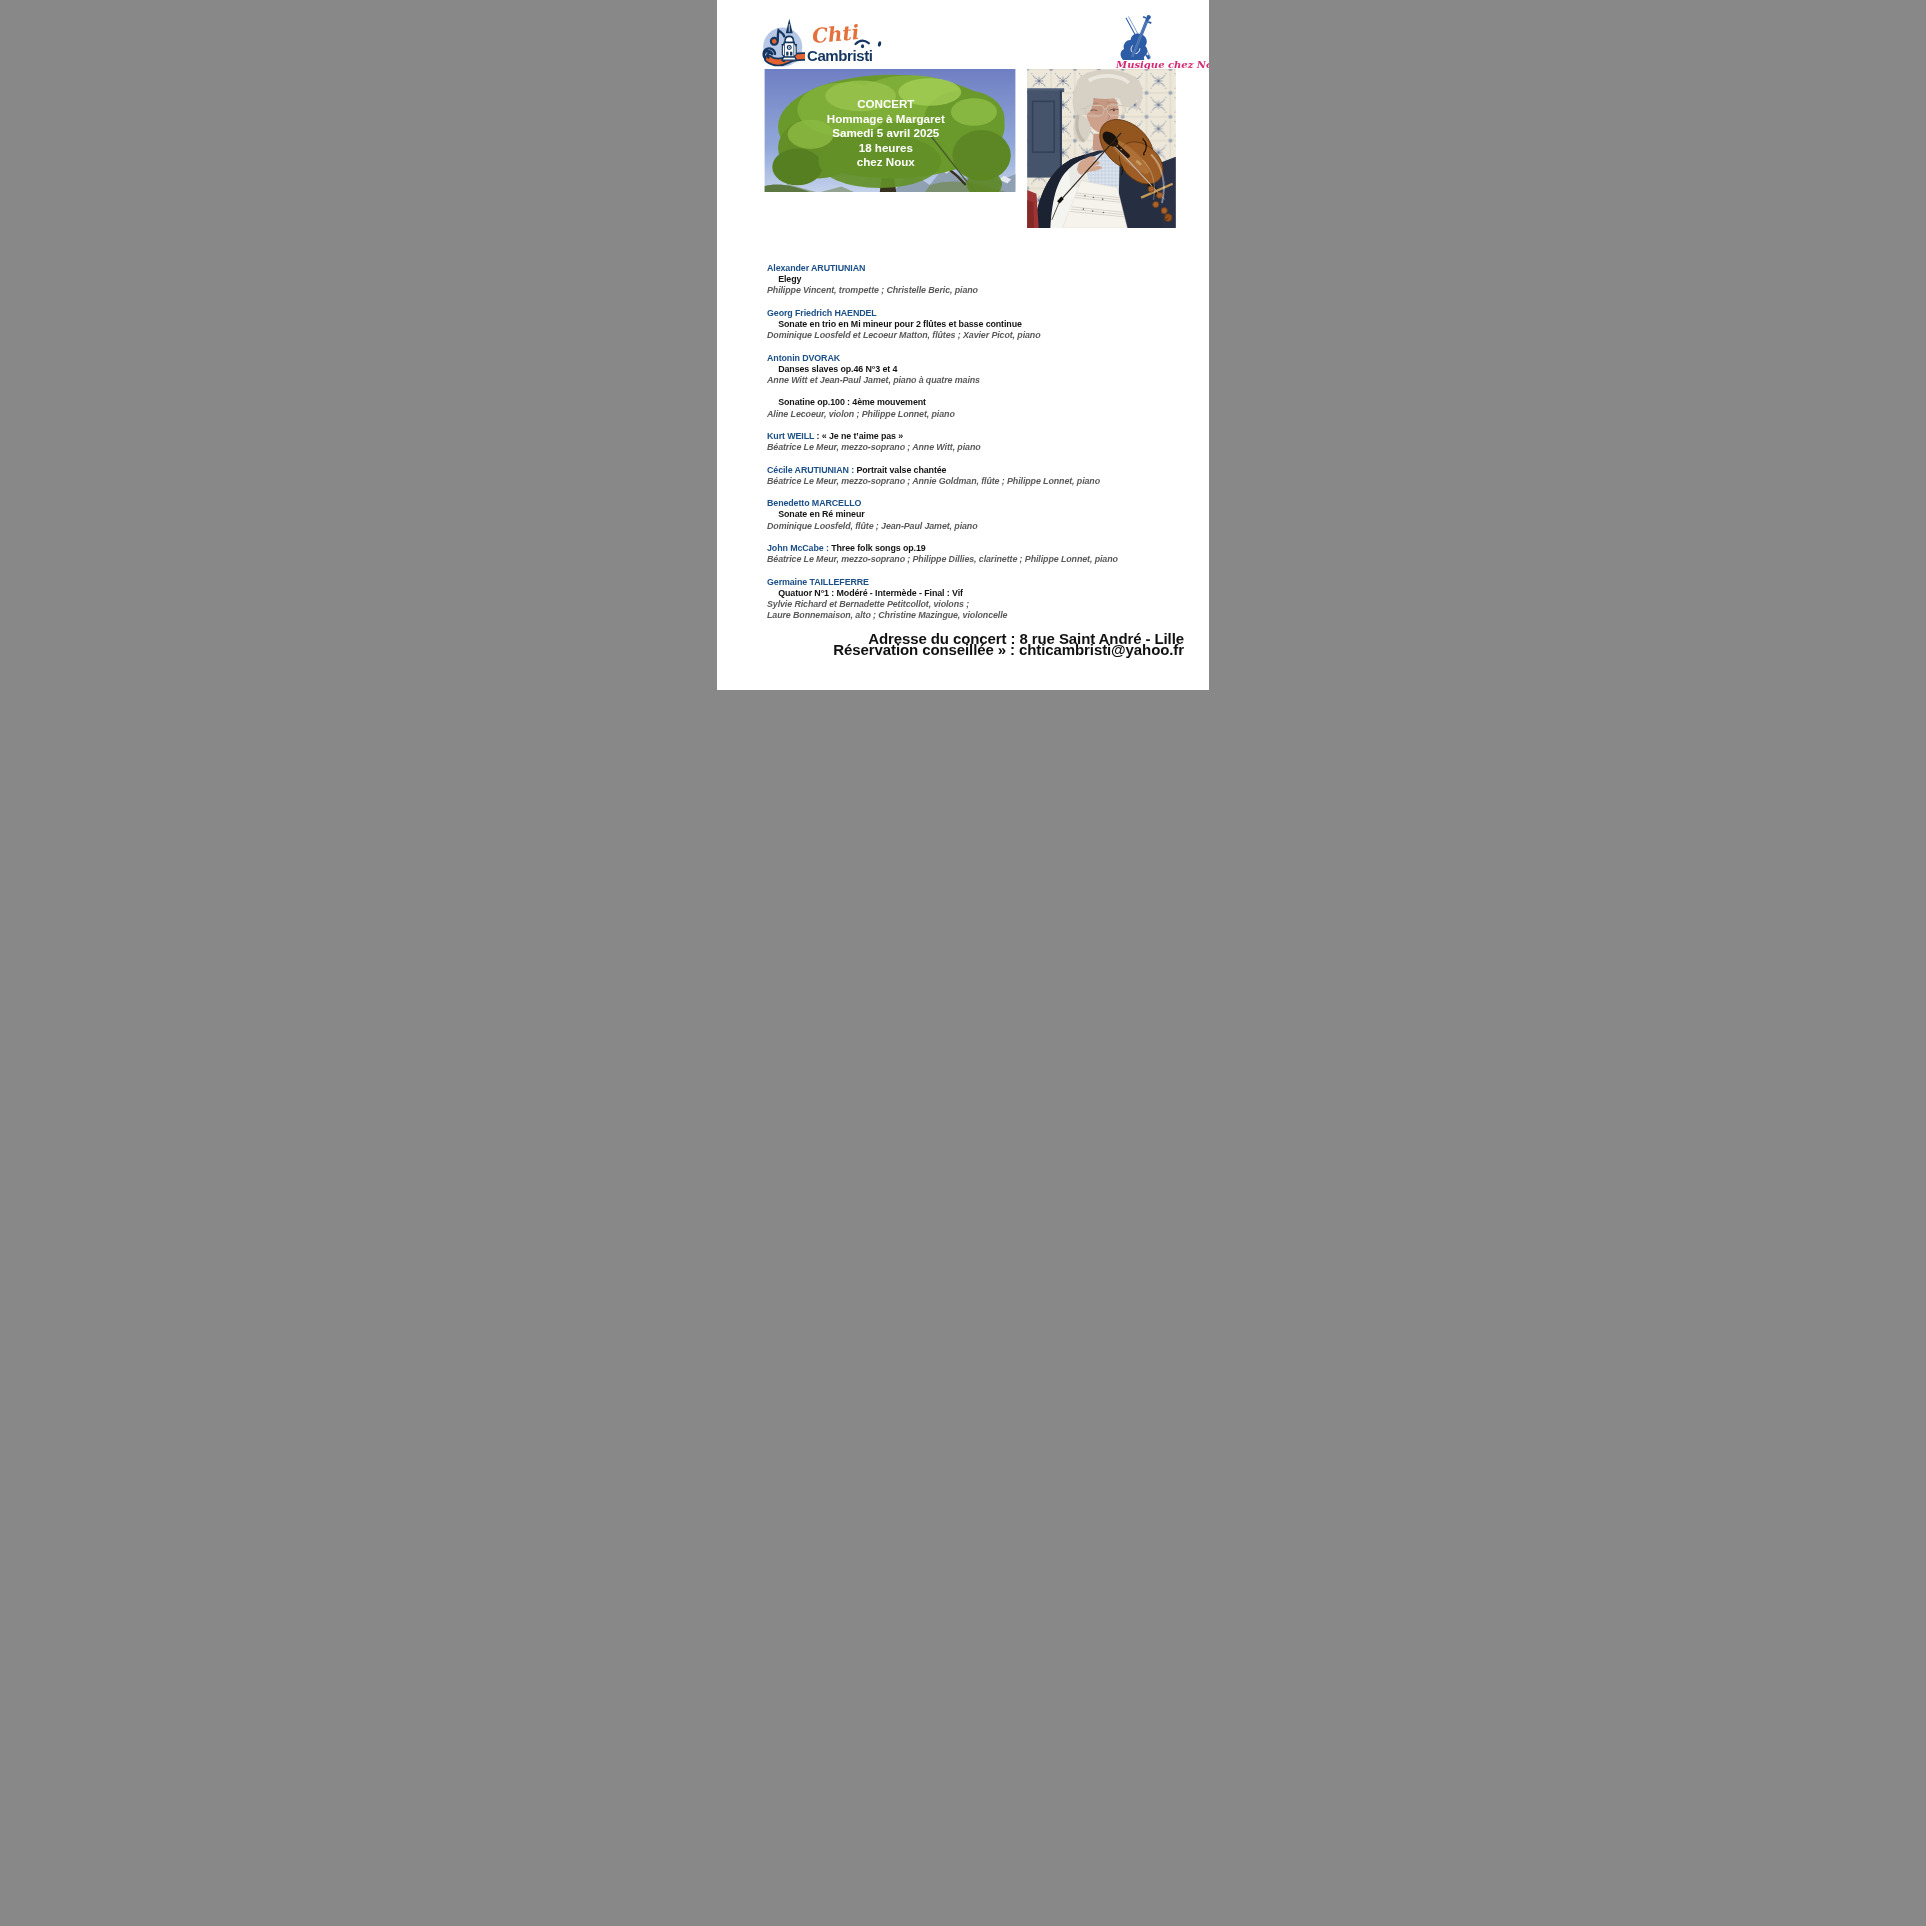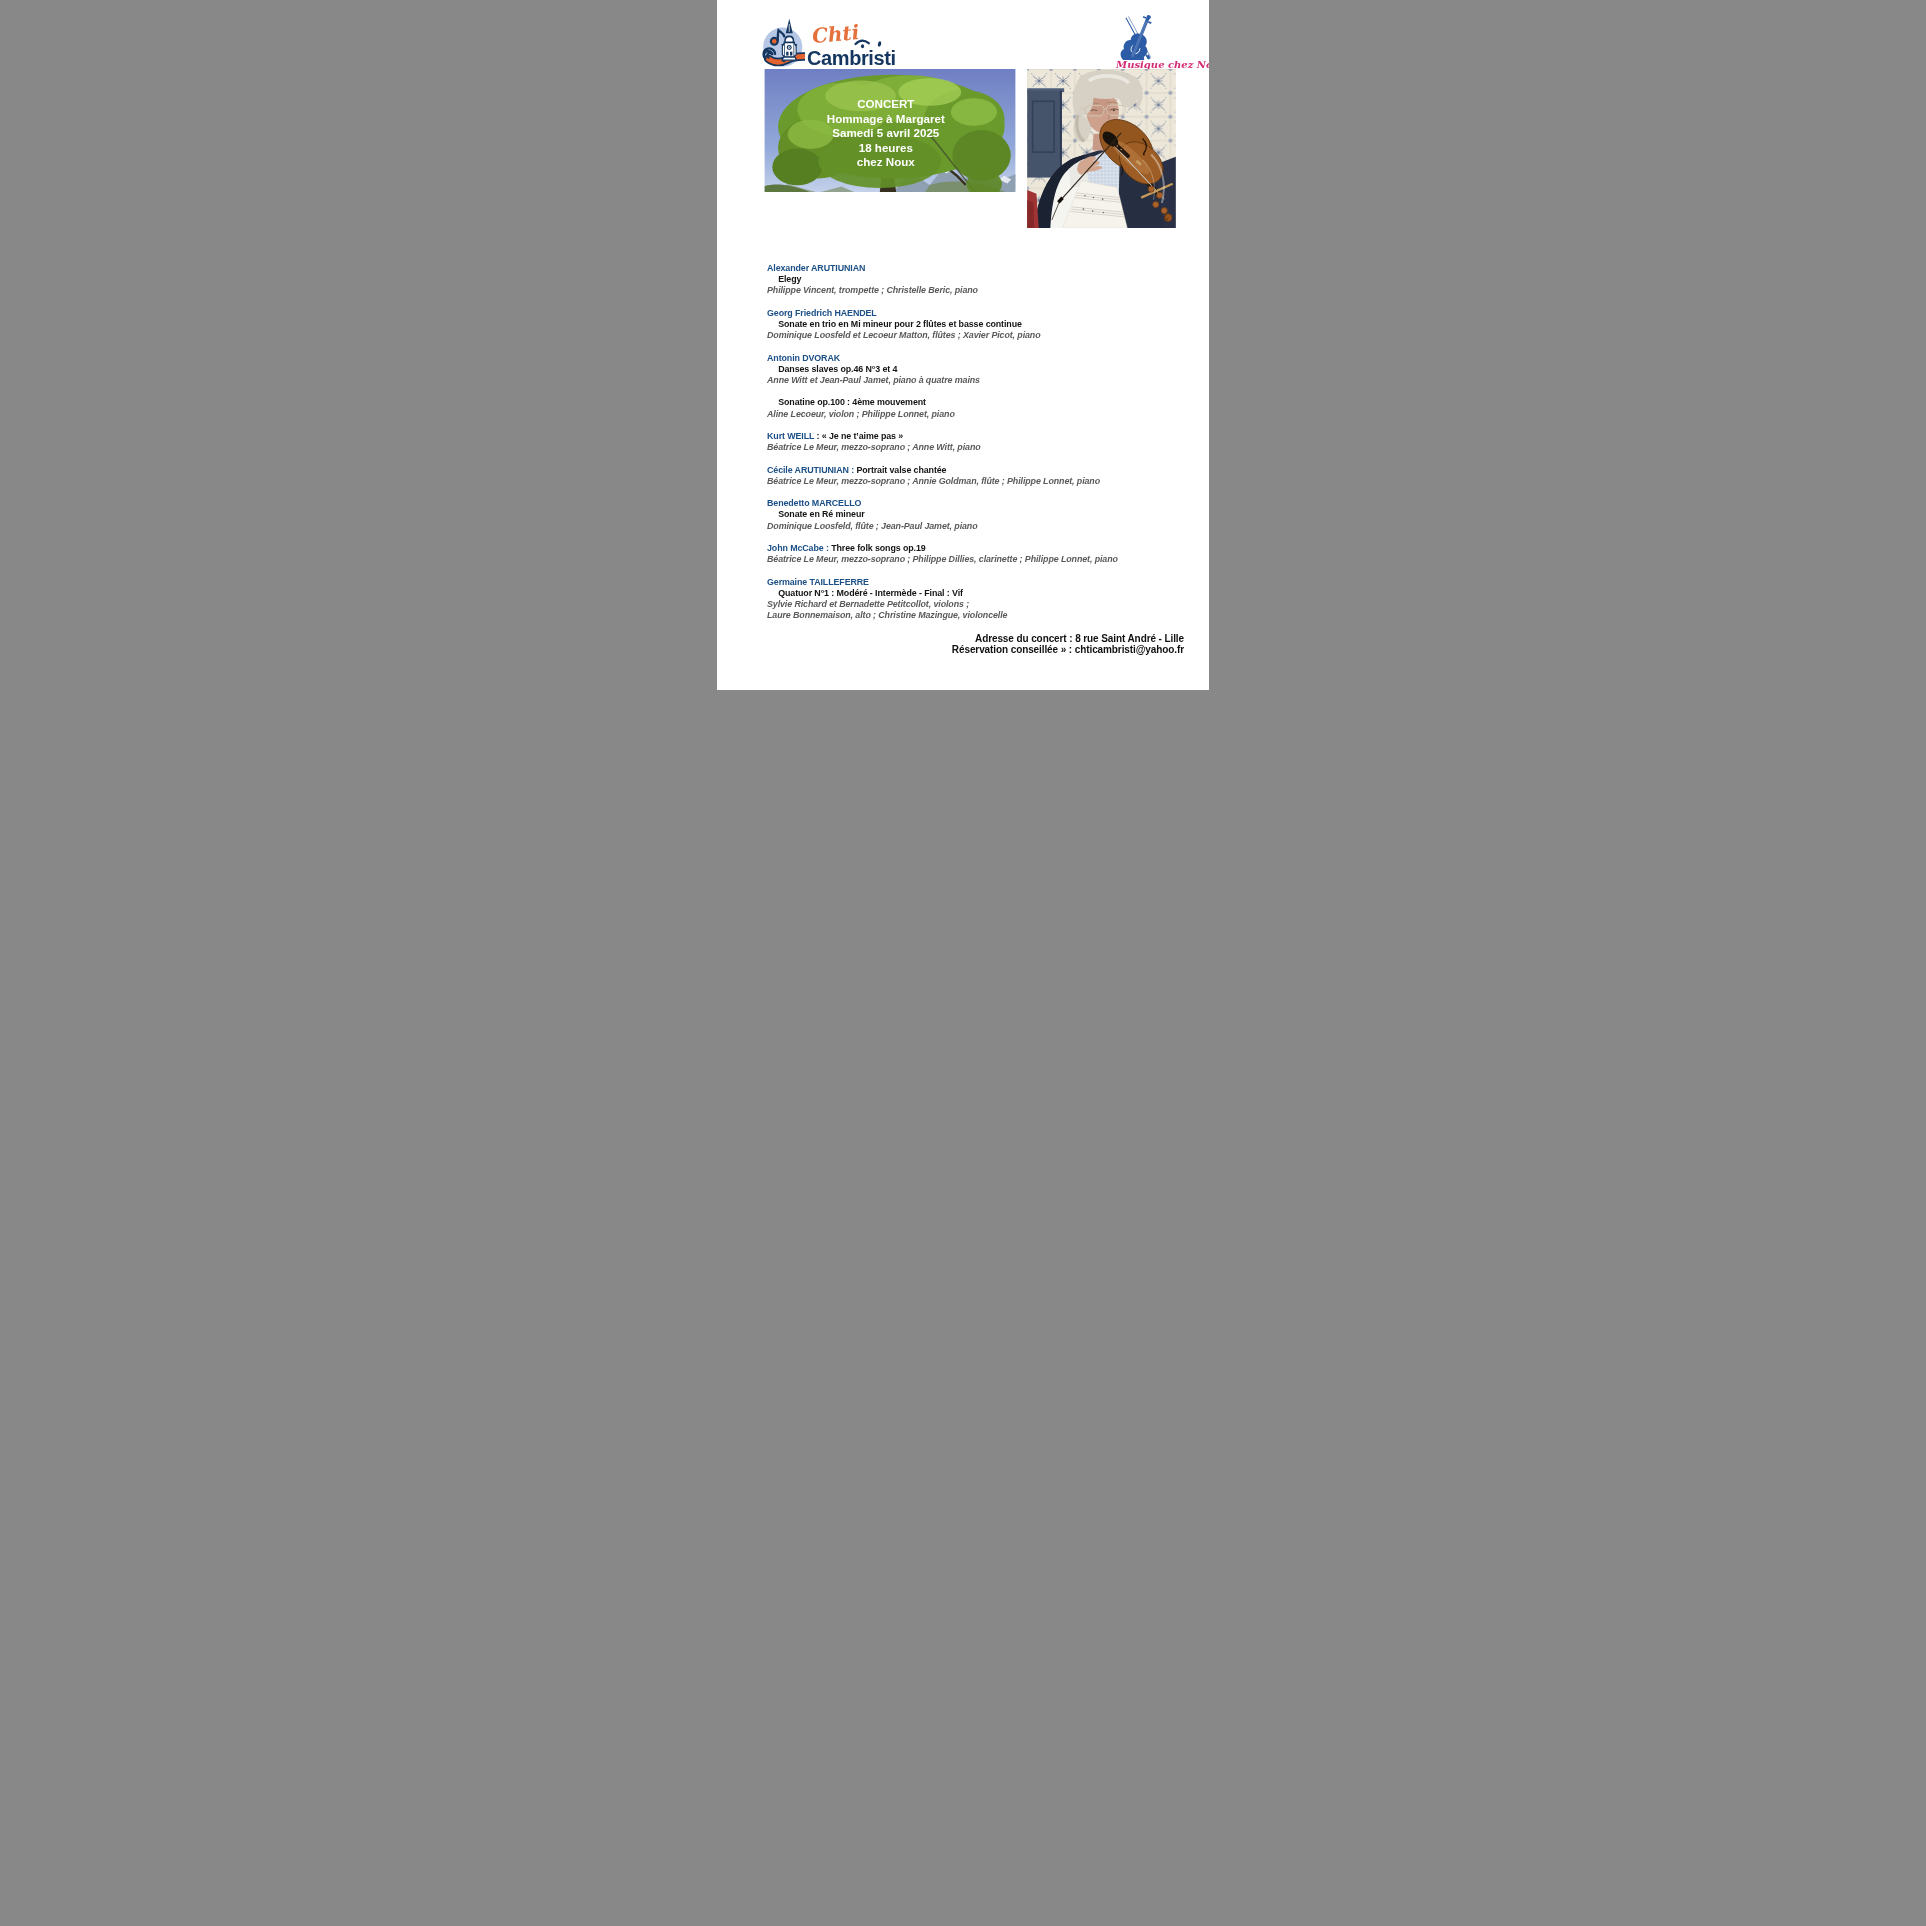--- a/index.html
+++ b/index.html
@@ -3,21 +3,21 @@
 <meta charset="utf-8">
 <style>
   html,body{margin:0;padding:0;background:#888;}
   .page{position:relative;margin:0 auto;width:492px;height:690px;background:#ffffff;
         overflow:hidden;font-family:"Liberation Sans",sans-serif;}
 
   
   .emblem{position:absolute;left:45px;top:17px;width:43px;height:51px;}
   .brand-script{position:absolute;left:95px;top:21.6px;font-family:"DejaVu Serif",serif;
     font-style:italic;font-weight:bold;font-size:20px;color:#e4703c;transform:rotate(-5deg);}
-  .brand-name{position:absolute;left:90px;top:47px;font-weight:bold;font-size:20px;
+  .brand-name{position:absolute;left:90px;top:47px;font-weight:bold;font-size:15px;
     letter-spacing:-0.4px;color:#14365f;}
   .brand-accent{position:absolute;left:137px;top:37px;width:31px;height:11.6px;}
   .partner{position:absolute;left:396px;top:15.4px;width:65px;}
   .partner-violin{position:absolute;left:0;top:0;width:58px;height:45px;}
   .partner-label{position:absolute;left:3.1px;top:44px;width:73px;white-space:nowrap;
     font-family:"DejaVu Serif",serif;font-style:italic;font-weight:bold;font-size:10px;color:#d42a74;}
   .cursor-bar{display:inline-block;width:1.2px;height:8.5px;background:#111;margin-left:2.3px;vertical-align:middle;}
 
   
   .tree-box{position:absolute;left:47px;top:69px;width:252px;height:123px;overflow:hidden;}
@@ -30,21 +30,21 @@
   .program{position:absolute;left:50px;top:263px;font-size:8.9px;line-height:11.2px;
     font-weight:bold;letter-spacing:-0.1px;white-space:nowrap;}
   .prog-section{margin-bottom:11.2px;}
   .prog-line.indent{padding-left:11.2px;}
   .composer{color:#1b4f87;text-align:center;}
   .piece{color:#141414;}
   .performers{color:#5a5a5a;font-style:italic;}
 
   
   .footer{position:absolute;right:25px;top:633px;text-align:right;font-weight:bold;
-    font-size:10px;line-height:11.2px;letter-spacing:-0.1px;color:#111;white-space:nowrap;margin-left:36px;}
+    font-size:15px;line-height:11.2px;letter-spacing:-0.1px;color:#111;white-space:nowrap;margin-left:36px;}
 </style>
 </head>
 <body>
 
 <div class="page">
 
   <svg class="emblem" viewBox="0 0 112 132">
     <circle cx="54" cy="78" r="51" fill="#b7c7e6"></circle>
 
     <path d="M16,108 C34,122 52,118 68,110 C88,100 104,104 124,102" fill="none" stroke="#14365f" stroke-width="22" stroke-linecap="round"></path>

